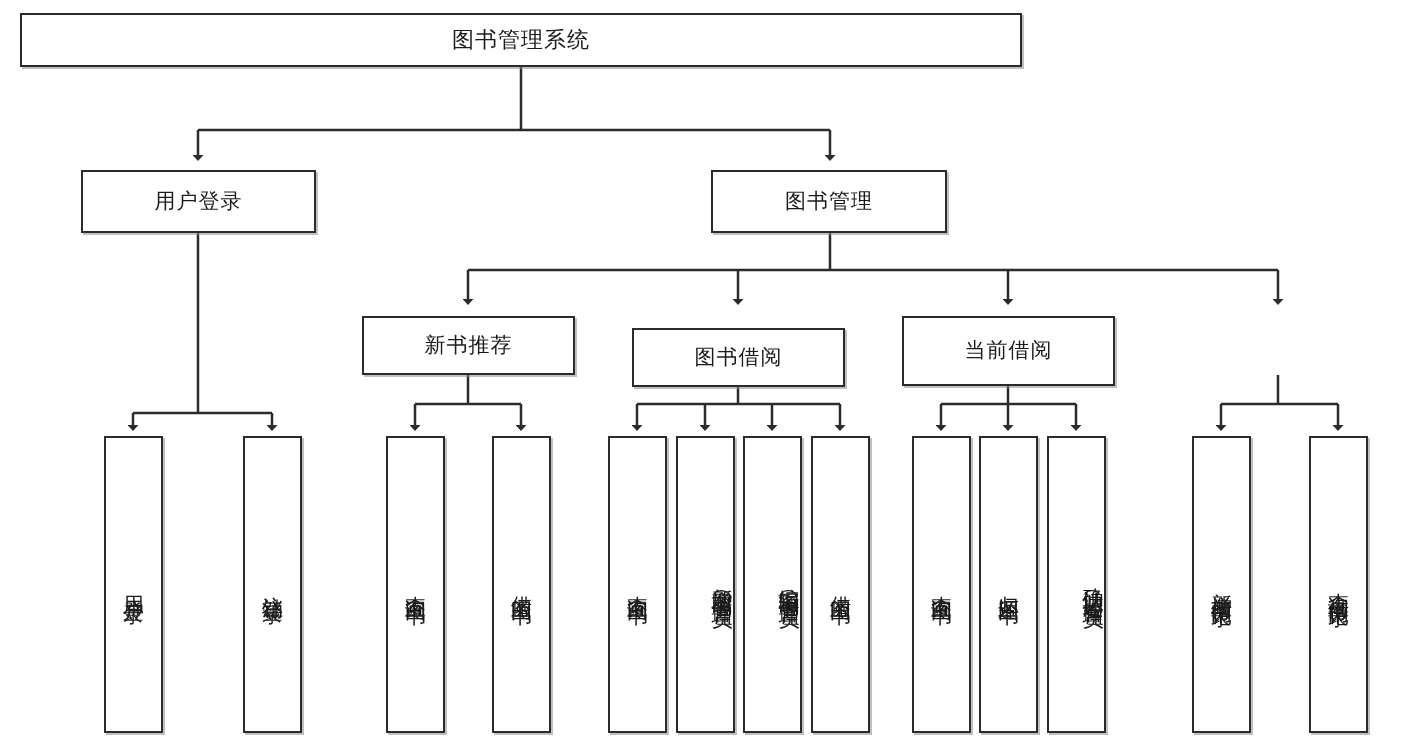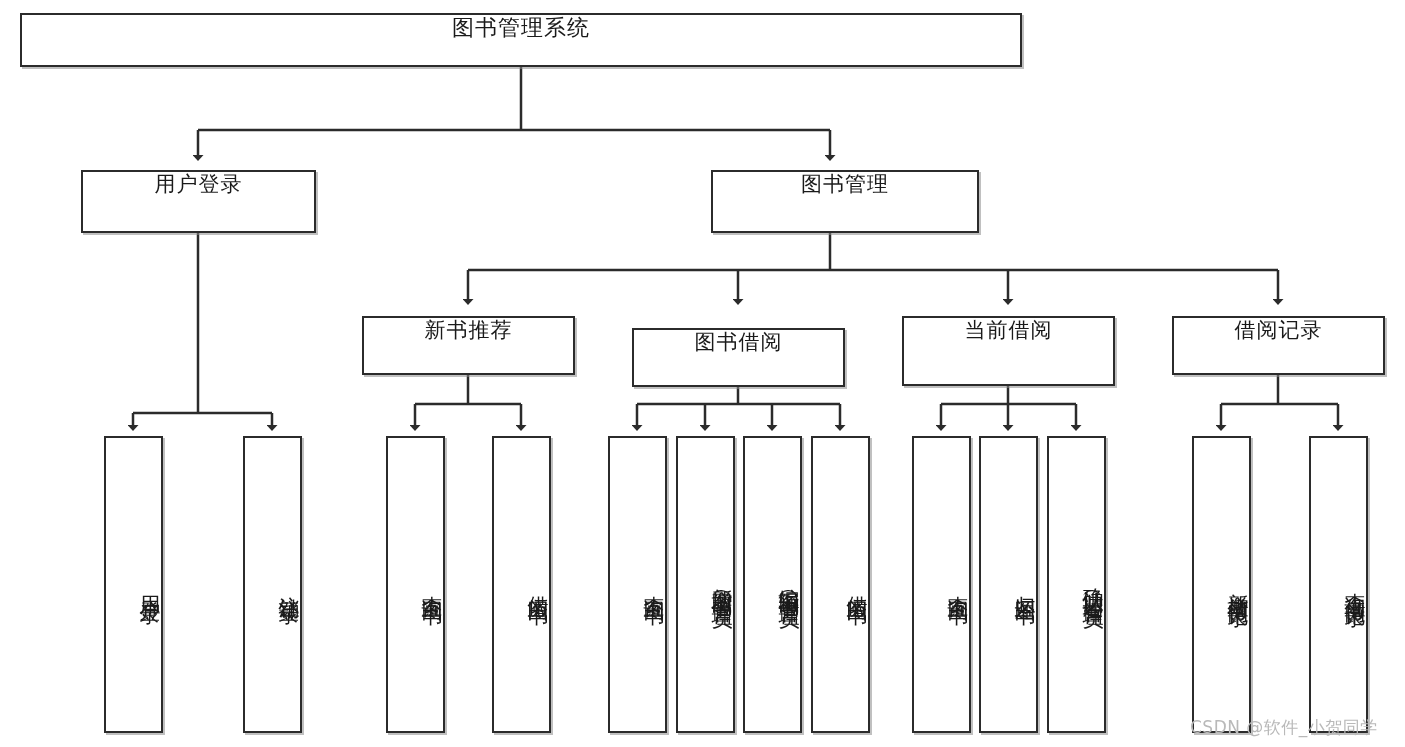--- a/index.html
+++ b/index.html
@@ -26,20 +26,21 @@
     height: 747px;
     pointer-events: none;
   }
   .node {
     position: absolute;
     box-sizing: border-box;
     background: #ffffff;
     border: 2px solid #2b2b2b;
     box-shadow: 2px 2px 0 rgba(140,140,140,0.55);
     display: flex;
+    align-items: center;
     justify-content: center;
     color: #1a1a1a;
   }
   .node.horiz {
     font-size: 21px;
     letter-spacing: 1px;
     line-height: 1.2;
   }
   .node.root {
     font-size: 22px;
@@ -125,35 +126,32 @@
     </g>
   </svg>
 
   <div class="node horiz root" style="left:20px; top:13px; width:1002px; height:54px;">
     <span>图书管理系统</span>
   </div>
 
   <div class="node horiz" style="left:81px; top:170px; width:235px; height:63px;">
     <span>用户登录</span>
   </div>
-  <div class="node horiz" style="left:711px; top:170px; width:268px; height:63px;">
+  <div class="node horiz" style="left:711px; top:170px; width:236px; height:63px;">
     <span>图书管理</span>
   </div>
 
   <div class="node horiz" style="left:362px; top:316px; width:213px; height:59px;">
     <span>新书推荐</span>
   </div>
   <div class="node horiz" style="left:632px; top:316px; width:213px; height:59px;margin-top:12px;">
     <span>图书借阅</span>
   </div>
   <div class="node horiz" style="left:902px; top:316px; width:213px; height:70px;">
     <span>当前借阅</span>
-  </div>
-  <div class="node horiz" style="left:1172px; top:316px; width:213px; height:59px;">
-    <span>借阅记录</span>
   </div>
 
   <div class="node vert" style="left:104px; top:436px; width:59px; height:297px;">
     <span class="vtext">用户登录</span>
   </div>
   <div class="node vert" style="left:243px; top:436px; width:59px; height:297px;">
     <span class="vtext">注销登录</span>
   </div>
 
   <div class="node vert" style="left:386px; top:436px; width:59px; height:297px;">
@@ -186,15 +184,14 @@
     <span class="vtext">确认归还（管理员）</span>
   </div>
 
   <div class="node vert" style="left:1192px; top:436px; width:59px; height:297px;">
     <span class="vtext">新增借阅记录</span>
   </div>
   <div class="node vert" style="left:1309px; top:436px; width:59px; height:297px;">
     <span class="vtext">查询借阅记录</span>
   </div>
 
-  <div class="watermark" style="left:1190px; top:716px;">CSDN @软件_小贺同学</div>
 
 </div>
 
 </body></html>

